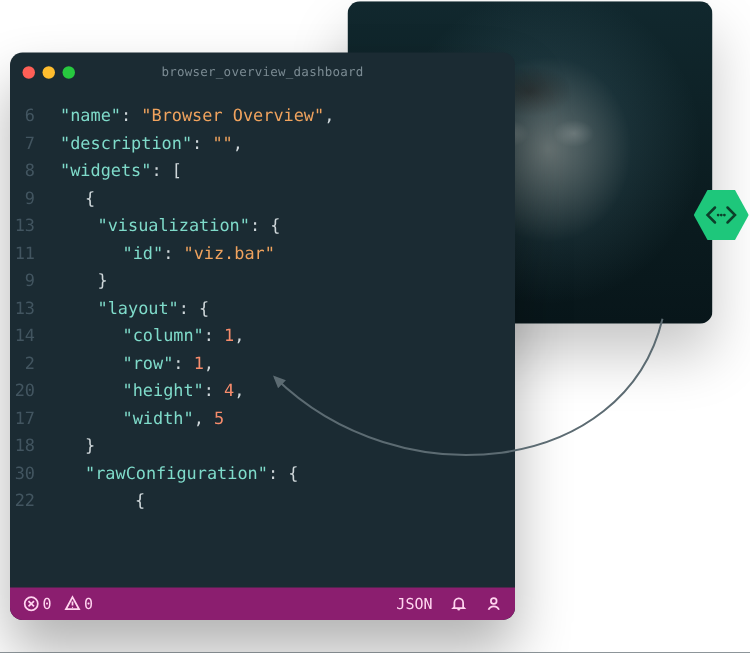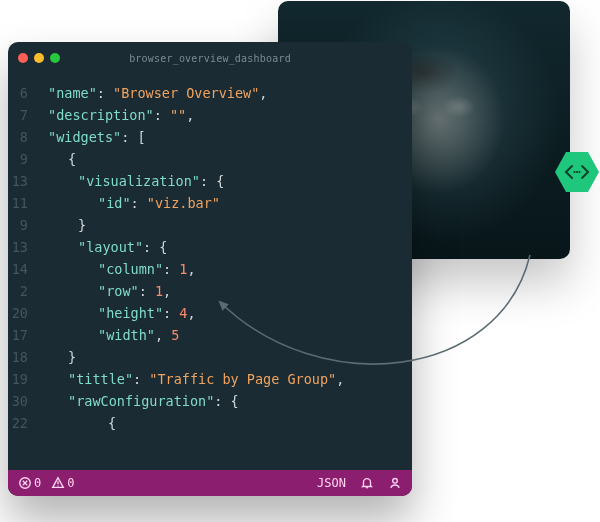--- a/index.html
+++ b/index.html
@@ -142,21 +142,20 @@
       <div class="line"><span class="gutter">9</span><span class="content"><span class="indent" style="width: 30px;"></span><span class="pu">{</span></span></div>
       <div class="line"><span class="gutter">13</span><span class="content"><span class="indent" style="width: 40px;"></span><span class="key">"visualization"</span><span class="pu">: {</span></span></div>
       <div class="line"><span class="gutter">11</span><span class="content"><span class="indent" style="width: 60px;"></span><span class="key">"id"</span><span class="pu">: </span><span class="str">"viz.bar"</span></span></div>
       <div class="line"><span class="gutter">9</span><span class="content"><span class="indent" style="width: 40px;"></span><span class="pu">}</span></span></div>
       <div class="line"><span class="gutter">13</span><span class="content"><span class="indent" style="width: 40px;"></span><span class="key">"layout"</span><span class="pu">: {</span></span></div>
       <div class="line"><span class="gutter">14</span><span class="content"><span class="indent" style="width: 60px;"></span><span class="key">"column"</span><span class="pu">: </span><span class="num">1</span><span class="pu">,</span></span></div>
       <div class="line"><span class="gutter">2</span><span class="content"><span class="indent" style="width: 60px;"></span><span class="key">"row"</span><span class="pu">: </span><span class="num">1</span><span class="pu">,</span></span></div>
       <div class="line"><span class="gutter">20</span><span class="content"><span class="indent" style="width: 60px;"></span><span class="key">"height"</span><span class="pu">: </span><span class="num">4</span><span class="pu">,</span></span></div>
       <div class="line"><span class="gutter">17</span><span class="content"><span class="indent" style="width: 60px;"></span><span class="key">"width"</span><span class="pu">, </span><span class="num">5</span></span></div>
       <div class="line"><span class="gutter">18</span><span class="content"><span class="indent" style="width: 30px;"></span><span class="pu">}</span></span></div>
-      <div class="line"><span class="gutter">19</span><span class="content"><span class="indent" style="width: 30px;"></span><span class="key">"tittle"</span><span class="pu">: </span><span class="str">"Traffic by Page Group"</span><span class="pu">,</span></span></div>
       <div class="line"><span class="gutter">30</span><span class="content"><span class="indent" style="width: 30px;"></span><span class="key">"rawConfiguration"</span><span class="pu">: {</span></span></div>
       <div class="line"><span class="gutter">22</span><span class="content"><span class="indent" style="width: 70px;"></span><span class="pu">{</span></span></div>
     </div>
 
   <div class="statusbar">
     <div class="sb-left">
       <span class="sb-ico">
         <svg viewBox="0 0 16 16">
             <circle cx="8" cy="8" r="6"></circle>
             <line x1="5.5" y1="5.5" x2="10.5" y2="10.5"></line>

